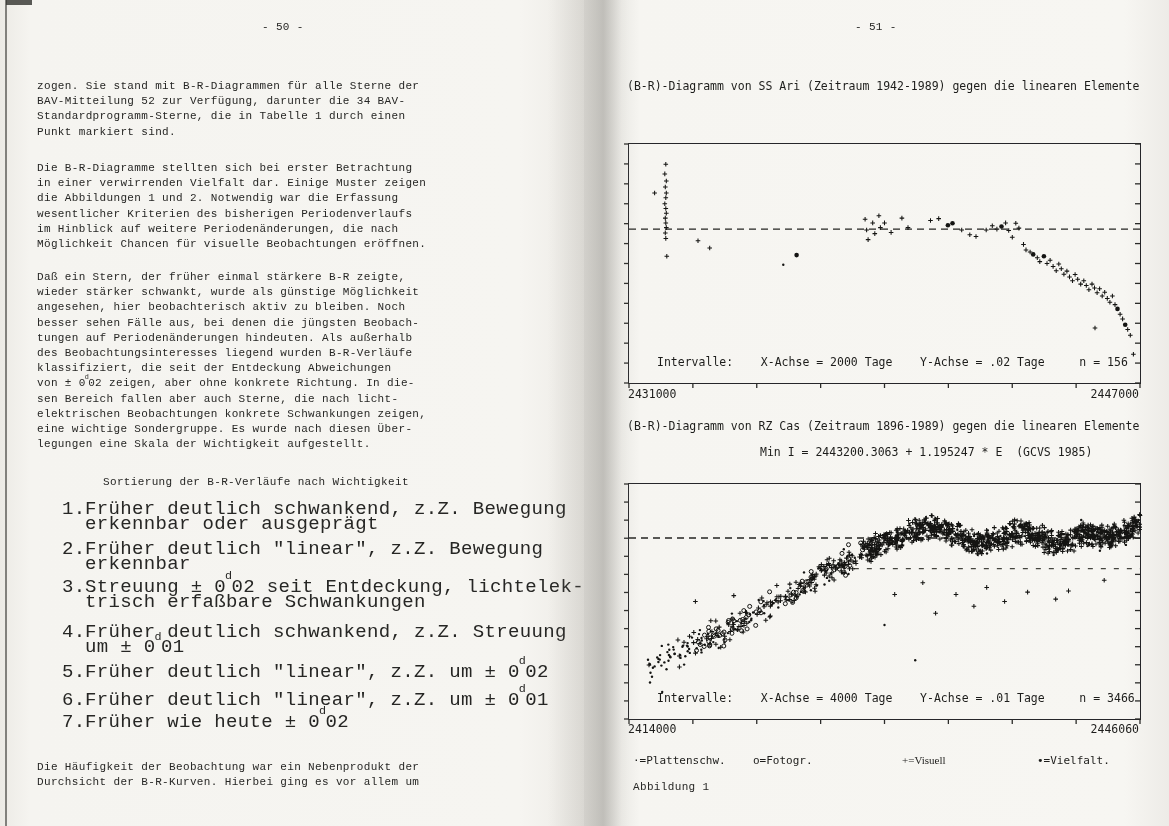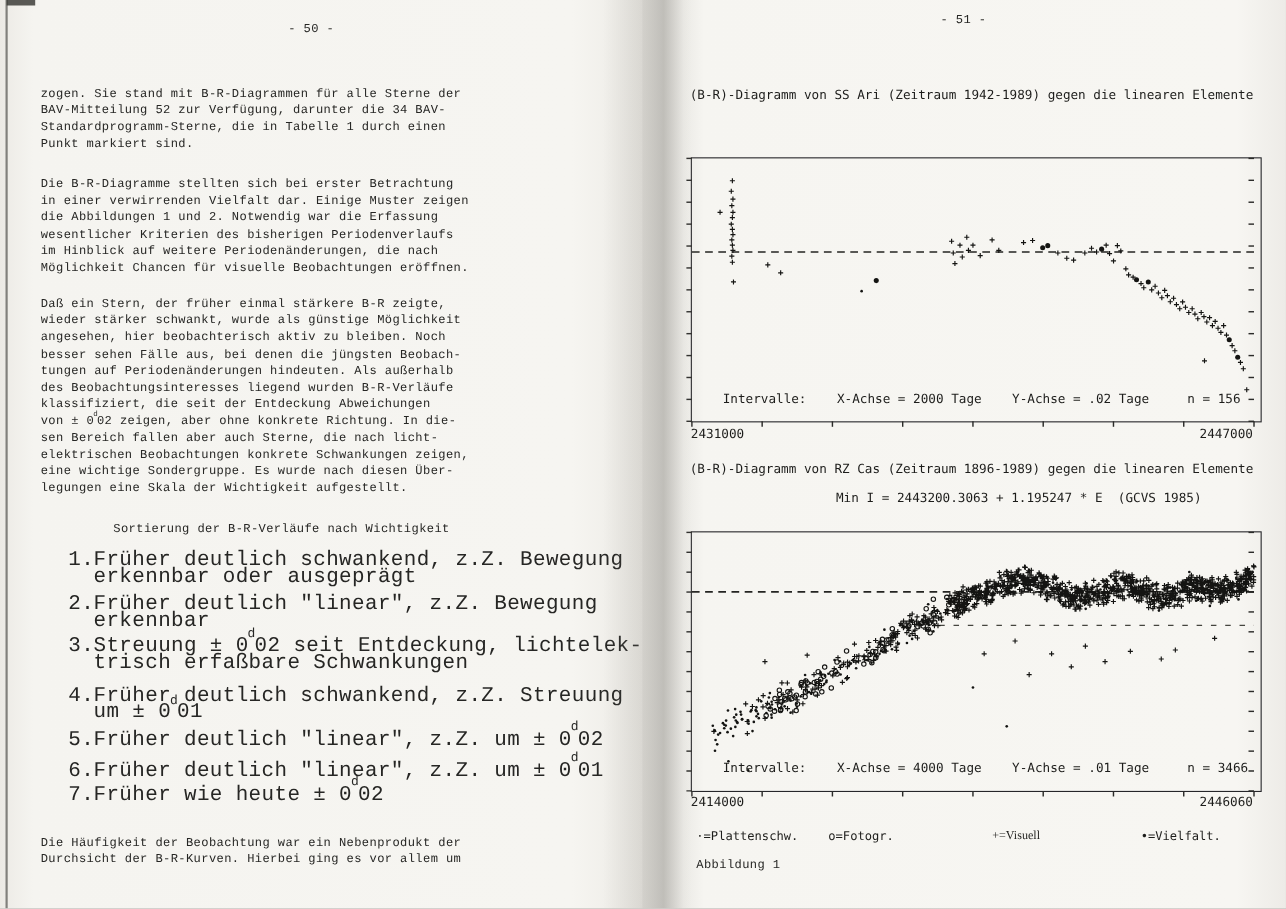--- a/index.html
+++ b/index.html
@@ -17,21 +17,21 @@
   .tw{position:absolute;color:#262624;font-size:11px;line-height:15.2px;letter-spacing:0.35px;white-space:pre;z-index:2;}
   .list-item{position:absolute;left:62px;color:#262624;font-size:19px;line-height:15.4px;letter-spacing:0.35px;z-index:2;}
   .list-item .num{display:inline-block;width:23px;vertical-align:top;}
   .list-item .txt{display:inline-block;white-space:pre;vertical-align:top;}
   sup.sd{font-size:0.62em;position:relative;top:-0.45em;line-height:0;margin:0 -1px;}
 
   
   .dm{position:absolute;color:#1d1d1b;font-family:"DejaVu Sans Mono",monospace;font-size:11.5px;line-height:13px;white-space:pre;z-index:2;}
   .dm-sm{font-size:11px;}
 
-  .frame{position:absolute;border:1.6px solid #26262a;z-index:2;background:transparent;padding-left:6px;}
+  .frame{position:absolute;border:1.6px solid #26262a;z-index:2;background:transparent;}
   .frame svg{position:absolute;left:0;top:0;overflow:visible;}
   .chart-footer{position:absolute;left:28px;color:#1d1d1b;font-family:"DejaVu Sans Mono",monospace;font-size:11.5px;white-space:pre;}
   .xlabels{position:absolute;width:511px;z-index:2;font-family:"DejaVu Sans Mono",monospace;font-size:11.5px;color:#1d1d1b;}
   .xlabels .xl{float:left;}
   .xlabels .xr{float:right;}
 
   .tk{stroke:#2b2b29;stroke-width:1.3;}
   .dl{stroke:#242422;stroke-width:1.4;stroke-dasharray:7 5;fill:none;}
   .dl.faint{stroke:#45453f;stroke-width:1.2;stroke-dasharray:5 8;}
   .pp{stroke:#141412;stroke-width:1.05;fill:none;}
@@ -93,21 +93,21 @@
     </div>
     <div class="list-item" style="top:715px;">
       <span class="num">7.</span><span class="txt">Früher wie heute ± 0<sup class="sd">d</sup>02</span>
     </div>
 
     <div class="tw" style="left:37px;top:760px;">Die Häufigkeit der Beobachtung war ein Nebenprodukt der
 Durchsicht der B-R-Kurven. Hierbei ging es vor allem um</div>
   </div>
 
   <div class="page" id="page-right">
-    <div class="tw" style="left:271px;top:12px;text-align:right;">- 51 -</div>
+    <div class="tw" style="left:271px;top:20px;text-align:right;">- 51 -</div>
 
     <div class="dm" style="left:43px;top:80px;">(B-R)-Diagramm von SS Ari (Zeitraum 1942-1989) gegen die linearen Elemente</div>
     <div class="frame" style="left:44px;top:143px;width:511px;height:239px;">
       <svg width="511" height="239">
           <line x1="0" y1="239" x2="0" y2="244" class="tk"></line>
           <line x1="63.875" y1="239" x2="63.875" y2="244" class="tk"></line>
           <line x1="127.75" y1="239" x2="127.75" y2="244" class="tk"></line>
           <line x1="191.625" y1="239" x2="191.625" y2="244" class="tk"></line>
           <line x1="255.5" y1="239" x2="255.5" y2="244" class="tk"></line>
           <line x1="319.375" y1="239" x2="319.375" y2="244" class="tk"></line>

